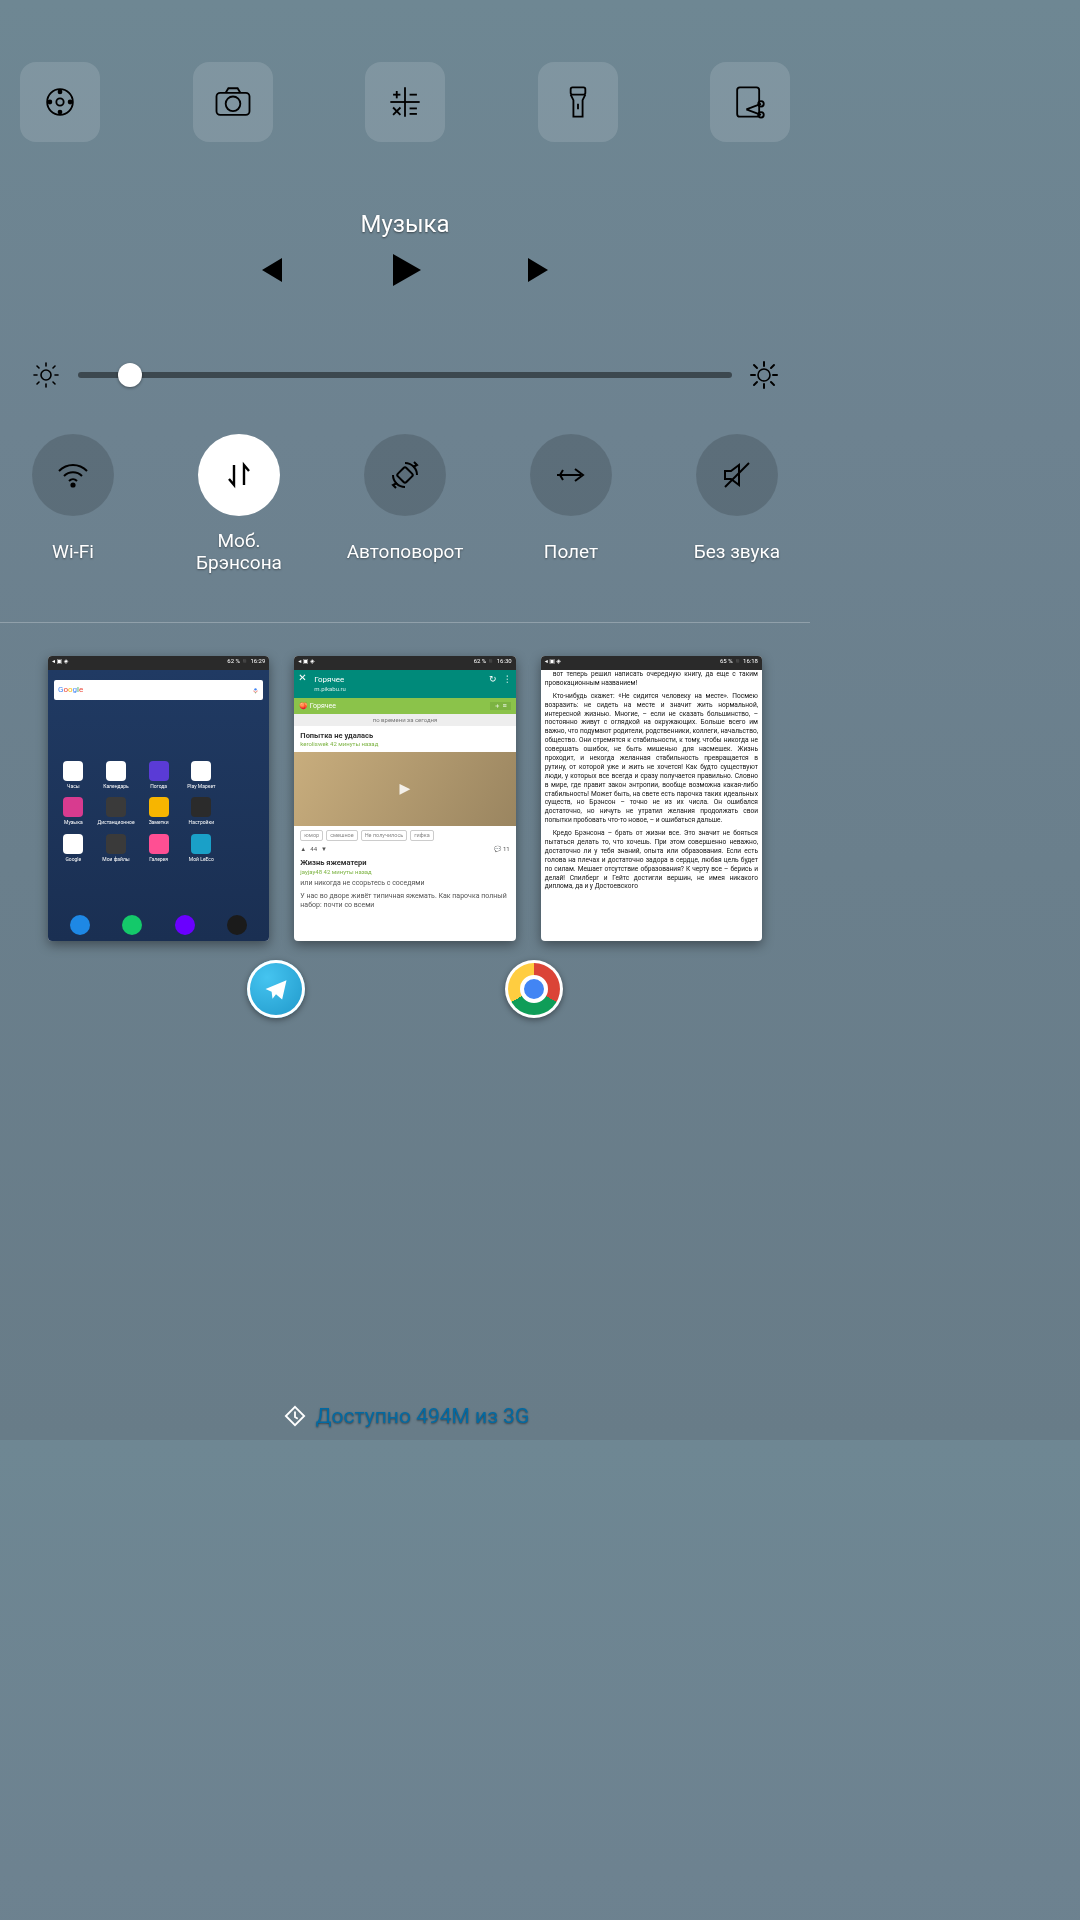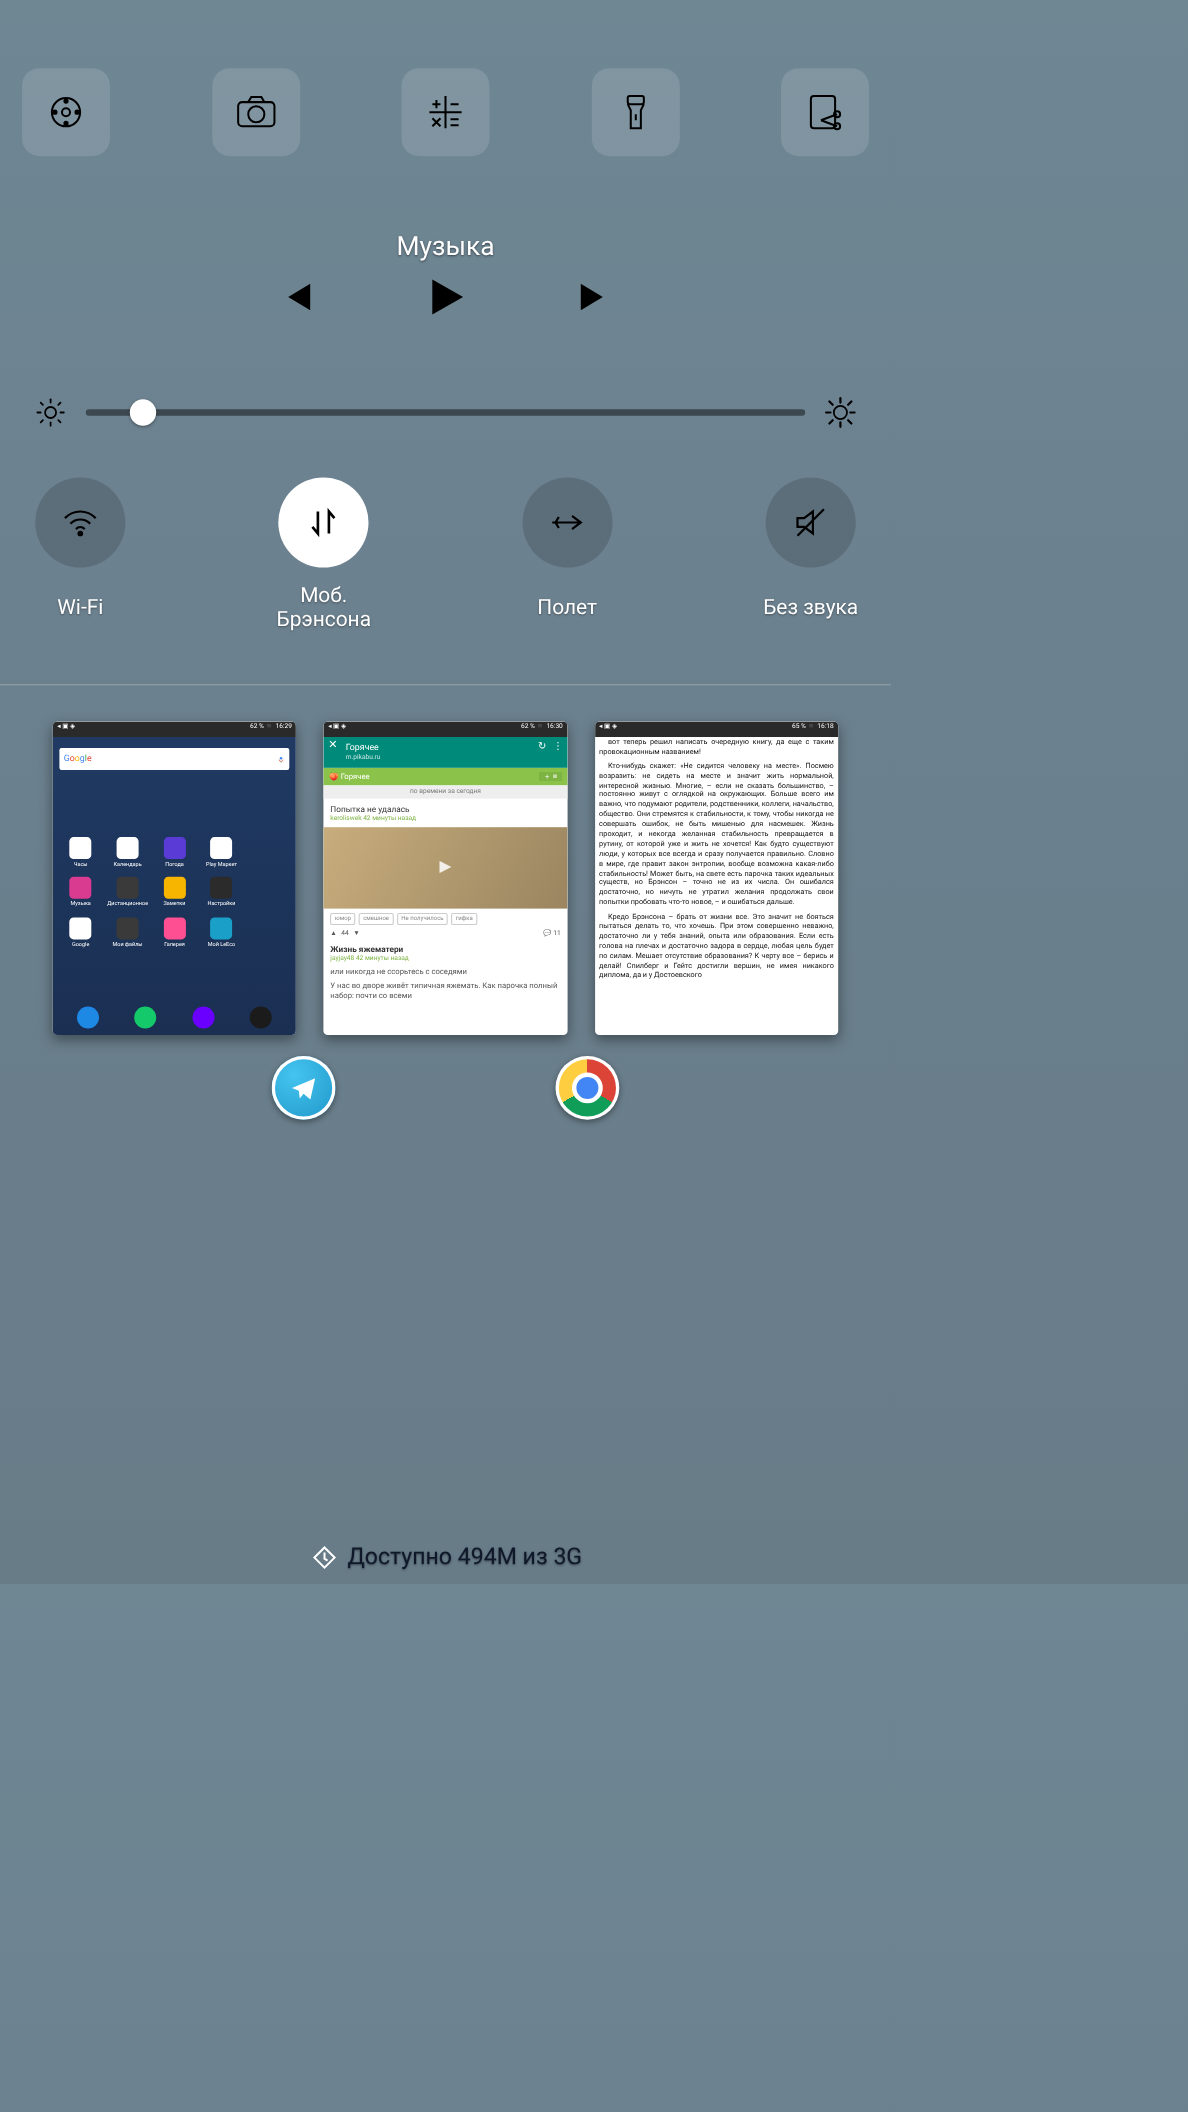--- a/index.html
+++ b/index.html
@@ -80,21 +80,21 @@
   
   .r2 .hdr { background:#008a7a; color:#fff; height:28px; padding:2px 6px; font-size:7px; display:flex; flex-direction:column; justify-content:center; position:relative; }
   .r2 .hdr .x { position:absolute; left:4px; top:2px; font-size:10px; }
   .r2 .hdr .t1{font-size:8px;margin-left:14px}
   .r2 .hdr .t2{font-size:6px;margin-left:14px;opacity:.8}
   .r2 .hdr .icons{position:absolute;right:4px;top:4px;display:flex;gap:6px;font-size:9px}
   .r2 .tab { background:#8bc34a; color:#fff; height:16px; display:flex; align-items:center; padding:0 5px; font-size:7px; justify-content:space-between;}
   .r2 .tab .plus{background:#7cb342;padding:0 4px}
   .r2 .sort { height:12px; background:#eee; text-align:center; font-size:6px; line-height:12px; color:#777;}
   .r2 .body{ padding:5px 6px; color:#333; }
-  .r2 .title1{font-weight:normal;font-size:7.5px}
+  .r2 .title1{font-weight:bold;font-size:7.5px}
   .r2 .meta{color:#7cb342;font-size:6px}
   .r2 .img{height:74px;background:linear-gradient(120deg,#c8ad7d,#9a8560);margin:4px -6px;position:relative}
   .r2 .img::after{content:"▶";position:absolute;left:50%;top:50%;transform:translate(-50%,-50%);color:#fff;font-size:14px;opacity:.85}
   .r2 .tags{display:flex;gap:3px;font-size:5.5px;color:#888}
   .r2 .tags span{border:0.5px solid #ccc;padding:1px 3px;border-radius:2px}
   .r2 .vote{display:flex;align-items:center;gap:4px;margin-top:4px;font-size:6px;color:#555}
   .r2 .title2{font-weight:bold;font-size:7.5px;margin-top:6px}
 
   
   .r3 { background:#fff; }
@@ -104,21 +104,21 @@
   
   .apps { position:absolute; top:960px; left:0; right:0; display:flex; justify-content:center; gap:200px; }
   .app { width:58px; height:58px; border-radius:50%; display:flex; align-items:center; justify-content:center; position:relative; }
   .tg { background:radial-gradient(circle at 35% 30%,#45c4f0,#1e96c8); box-shadow:0 0 0 3px #fff inset, 0 2px 6px rgba(0,0,0,.4); }
   .tg svg{width:28px;height:28px}
   .chrome{background:#fff;box-shadow:0 2px 6px rgba(0,0,0,.4)}
   .chrome .cseg{position:absolute;inset:3px;border-radius:50%;background:conic-gradient(#db4437 0 120deg,#0f9d58 120deg 240deg,#ffcd40 240deg 360deg)}
   .chrome .cin{position:absolute;inset:15px;border-radius:50%;background:#4285F4;border:4px solid #fff}
 
   
-  .mem { position:absolute; bottom:12px; left:3px; right:0; display:flex; justify-content:center; align-items:center; gap:10px; color:#0f172a; font-size:21px; text-shadow:0 1px 2px rgba(0,0,0,.5); }
+  .mem { position:absolute; bottom:12px; left:3px; right:0; display:flex; justify-content:center; align-items:center; gap:10px; color:#0369a1; font-size:21px; text-shadow:0 1px 2px rgba(0,0,0,.5); }
   .mem svg{width:22px;height:22px;stroke:#fff;fill:none;stroke-width:2}
 </style>
 </head>
 <body>
 
 <div class="shortcuts">
   <div class="shortcut">
     <svg viewBox="0 0 48 48">
         <circle cx="24" cy="24" r="14"></circle>
         <circle cx="24" cy="24" r="4"></circle>
@@ -230,20 +230,30 @@
       </div>
     <div class="lbl">Wi-Fi</div>
   </div>
   <div class="toggle on">
     <div class="circ">
         <svg viewBox="0 0 36 36">
           <path d="M13 8v20l-5-6M23 28V8l5 6" stroke-width="2.4"></path>
         </svg>
       </div>
     <div class="lbl">Моб. Брэнсона</div>
+  </div>
+  <div class="toggle">
+    <div class="circ">
+        <svg viewBox="0 0 36 36">
+          <path d="M18 6c6.6 0 12 5.4 12 12M18 30c-6.6 0-12-5.4-12-12"></path>
+          <path d="M27 5l3 3-4 2M9 31l-3-3 4-2"></path>
+          <rect x="12" y="12" width="12" height="12" rx="2" transform="rotate(45 18 18)"></rect>
+        </svg>
+      </div>
+    <div class="lbl">Автоповорот</div>
   </div>
   <div class="toggle">
     <div class="circ">
         <svg viewBox="0 0 36 36">
           <path d="M4 18h24M22 12l8 6-8 6M10 13l-3 5 3 5"></path>
         </svg>
       </div>
     <div class="lbl">Полет</div>
   </div>
   <div class="toggle">

